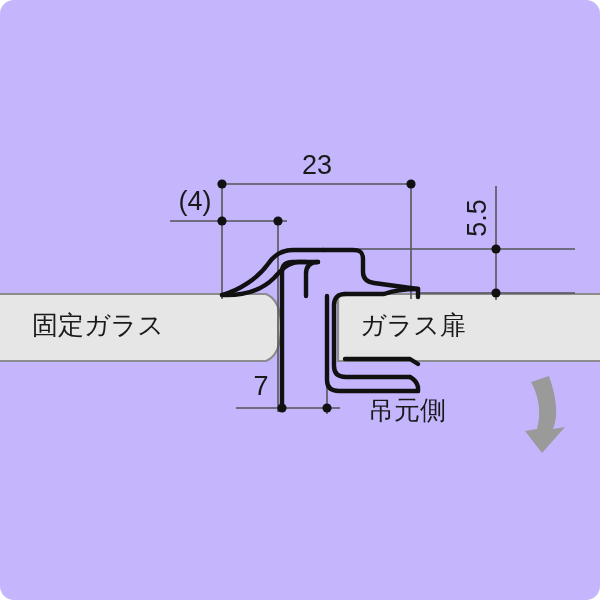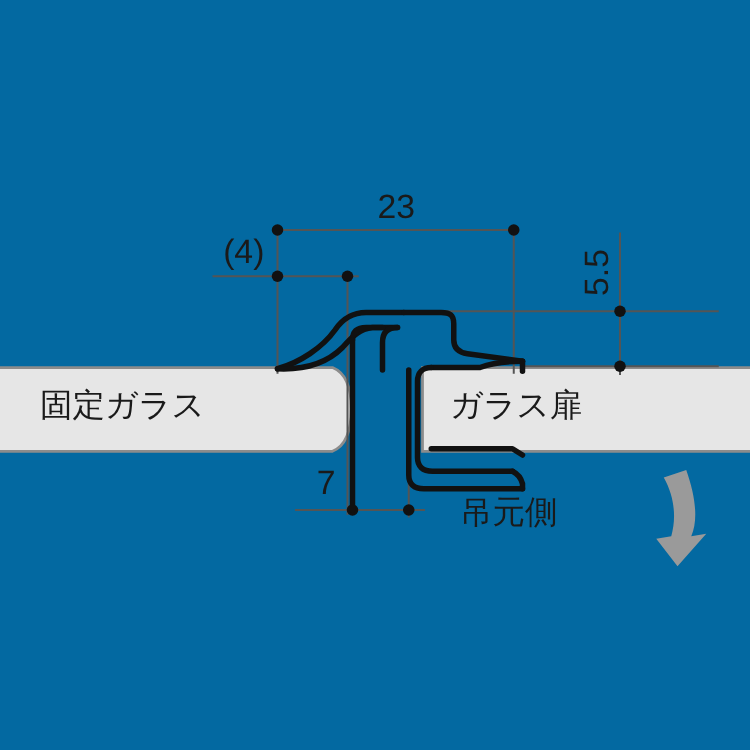--- a/index.html
+++ b/index.html
@@ -10,21 +10,22 @@
   body {
     width: 600px;
     height: 600px;
     font-family: "Liberation Sans", "DejaVu Sans", sans-serif;
     overflow: hidden;
   }
   #drawing-root {
     position: relative;
     width: 600px;
     height: 600px;
-    background: #0369a1;
+    background: #c4b5fd;
+    border-radius: 14px;
   }
   svg.diagram {
     display: block;
     width: 600px;
     height: 600px;
   }
   .dim-text {
     font-family: "Liberation Sans", "DejaVu Sans", sans-serif;
     font-size: 27px;
     fill: #1a1a1a;

